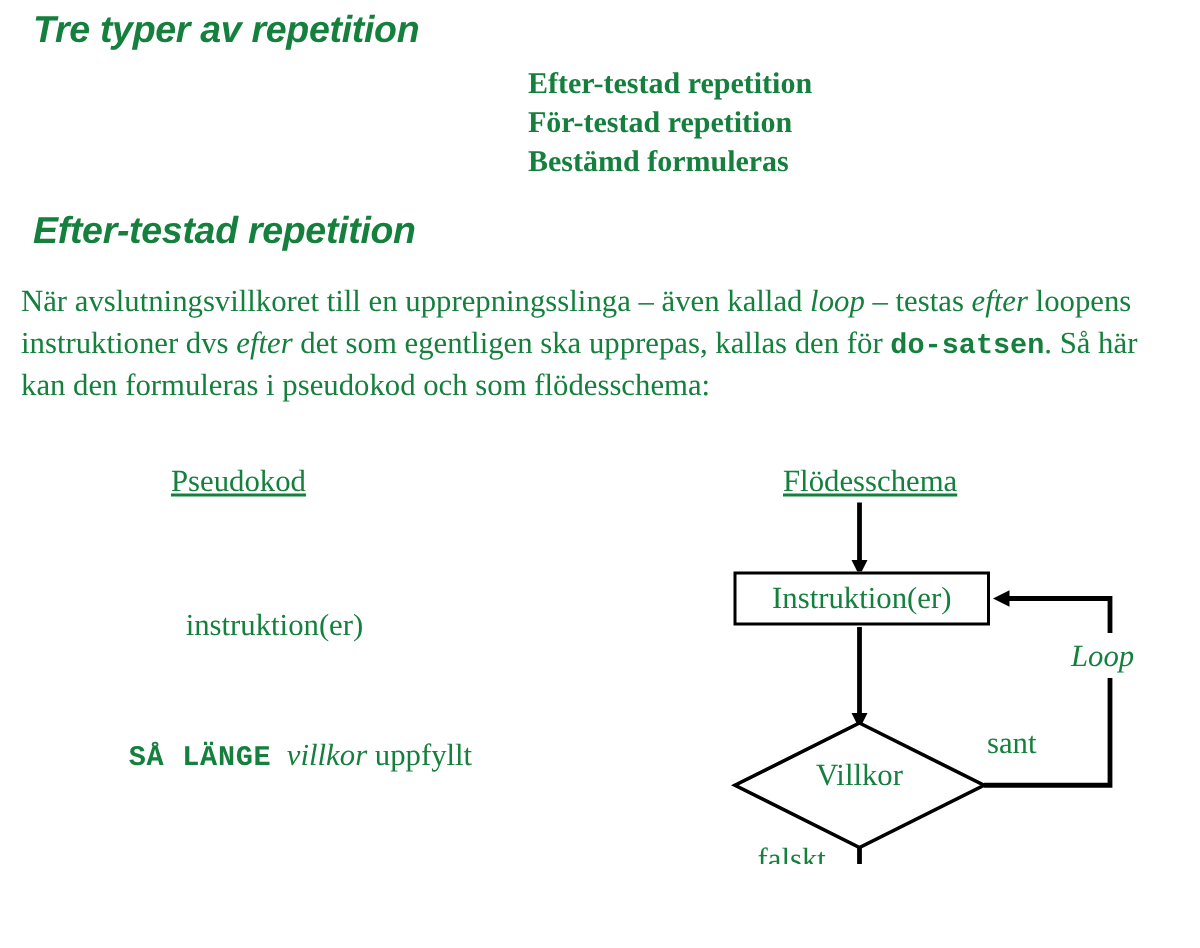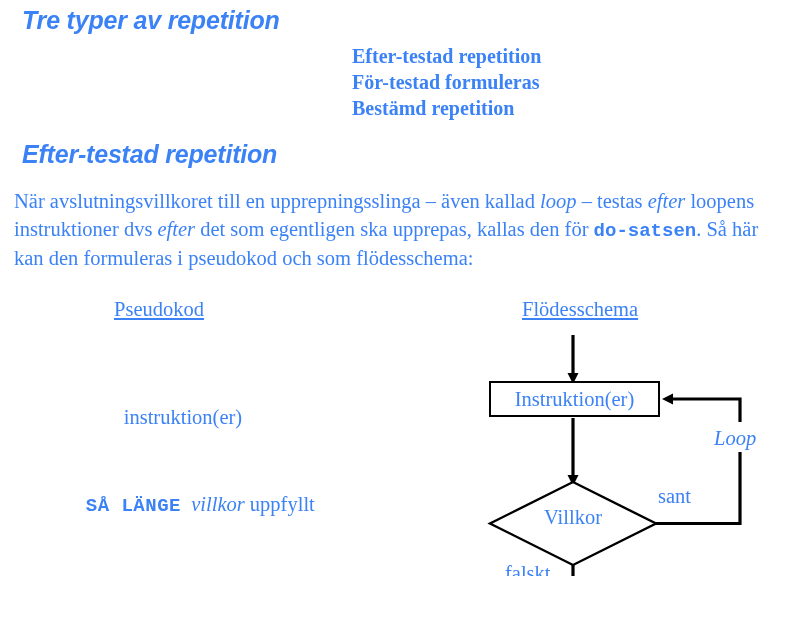--- a/index.html
+++ b/index.html
@@ -6,21 +6,21 @@
     margin: 0;
     padding: 0;
     background: #ffffff;
   }
   #page {
     position: relative;
     width: 800px;
     height: 576px;
     background: #ffffff;
     overflow: hidden;
-    color: #3b82f6;
+    color: #15803d;
     font-family: "Liberation Serif", serif;
     border-radius: 11px;
   }
 
   
   .h-main {
     position: absolute;
     font-family: "Liberation Sans", sans-serif;
     font-weight: bold;
     font-style: italic;
@@ -61,20 +61,21 @@
     font-size: 19px;
   }
 
   
   .col-label {
     position: absolute;
     font-family: "Liberation Serif", serif;
     font-size: 20.5px;
     text-decoration: underline;
     white-space: nowrap;
+    margin-top: 12px;
   }
   #label-pseudokod { left: 114px; top: 298px; }
   #label-flodesschema { left: 522px; top: 298px; }
 
   
   #pseudocode {
     position: absolute;
     left: 55px;
     top: 374px;
     font-size: 20.5px;
@@ -129,22 +130,22 @@
 </style>
 </head>
 <body>
 
 <div id="page">
 
   <div class="h-main" id="heading-main">Tre typer av repetition</div>
 
   <div id="types-list">
     <div>Efter-testad repetition</div>
-    <div>För-testad formuleras</div>
-    <div>Bestämd repetition</div>
+    <div>För-testad repetition</div>
+    <div>Bestämd formuleras</div>
   </div>
 
   <div class="h-main" id="heading-section">Efter-testad repetition</div>
 
   <div id="body-paragraph">
     <span>När avslutningsvillkoret till en upprepningsslinga – även kallad </span><span class="it">loop</span><span> – testas </span><span class="it">efter</span><span> loopens instruktioner dvs </span><span class="it">efter</span><span> det som egentligen ska upprepas, kallas den för </span><span class="mono-bold">do-satsen</span><span>. Så här kan den formuleras i pseudokod och som flödesschema:</span>
   </div>
 
   <div class="col-label" id="label-pseudokod">Pseudokod</div>
   <div class="col-label" id="label-flodesschema">Flödesschema</div>

